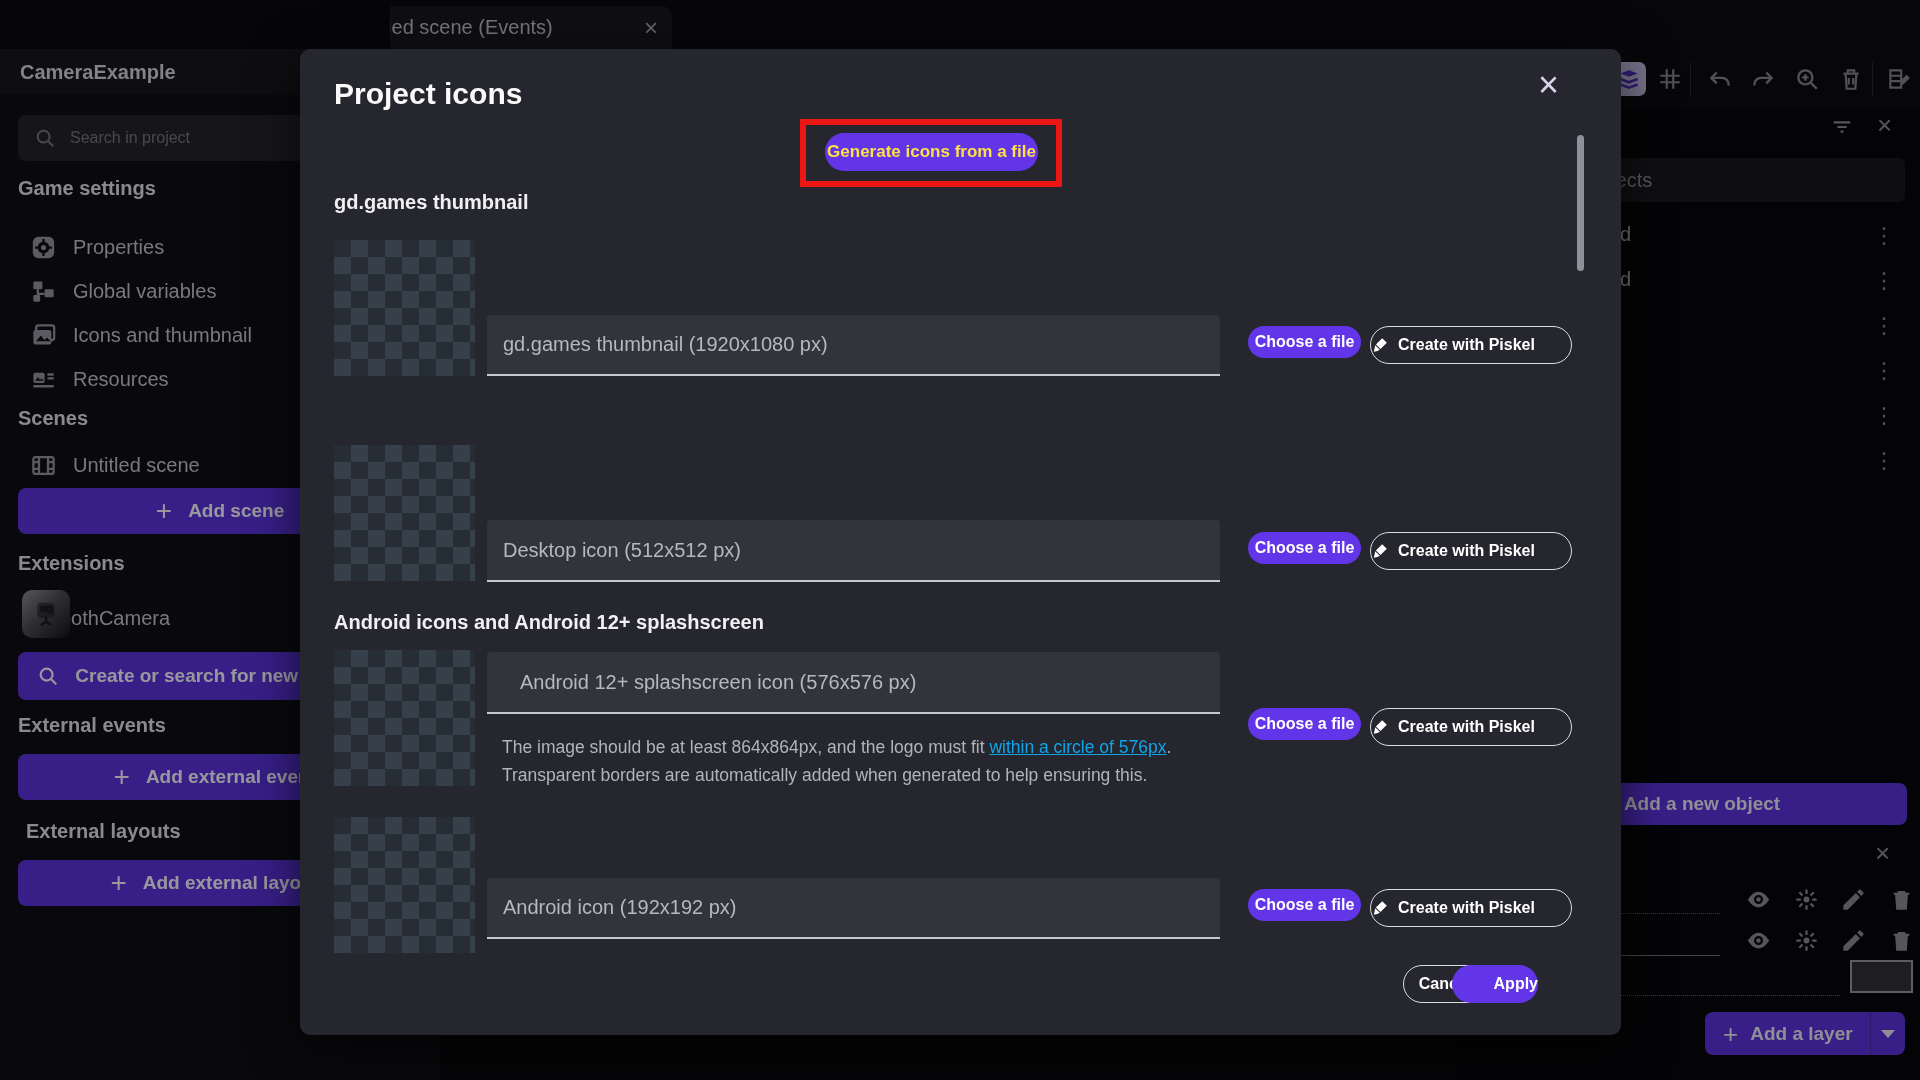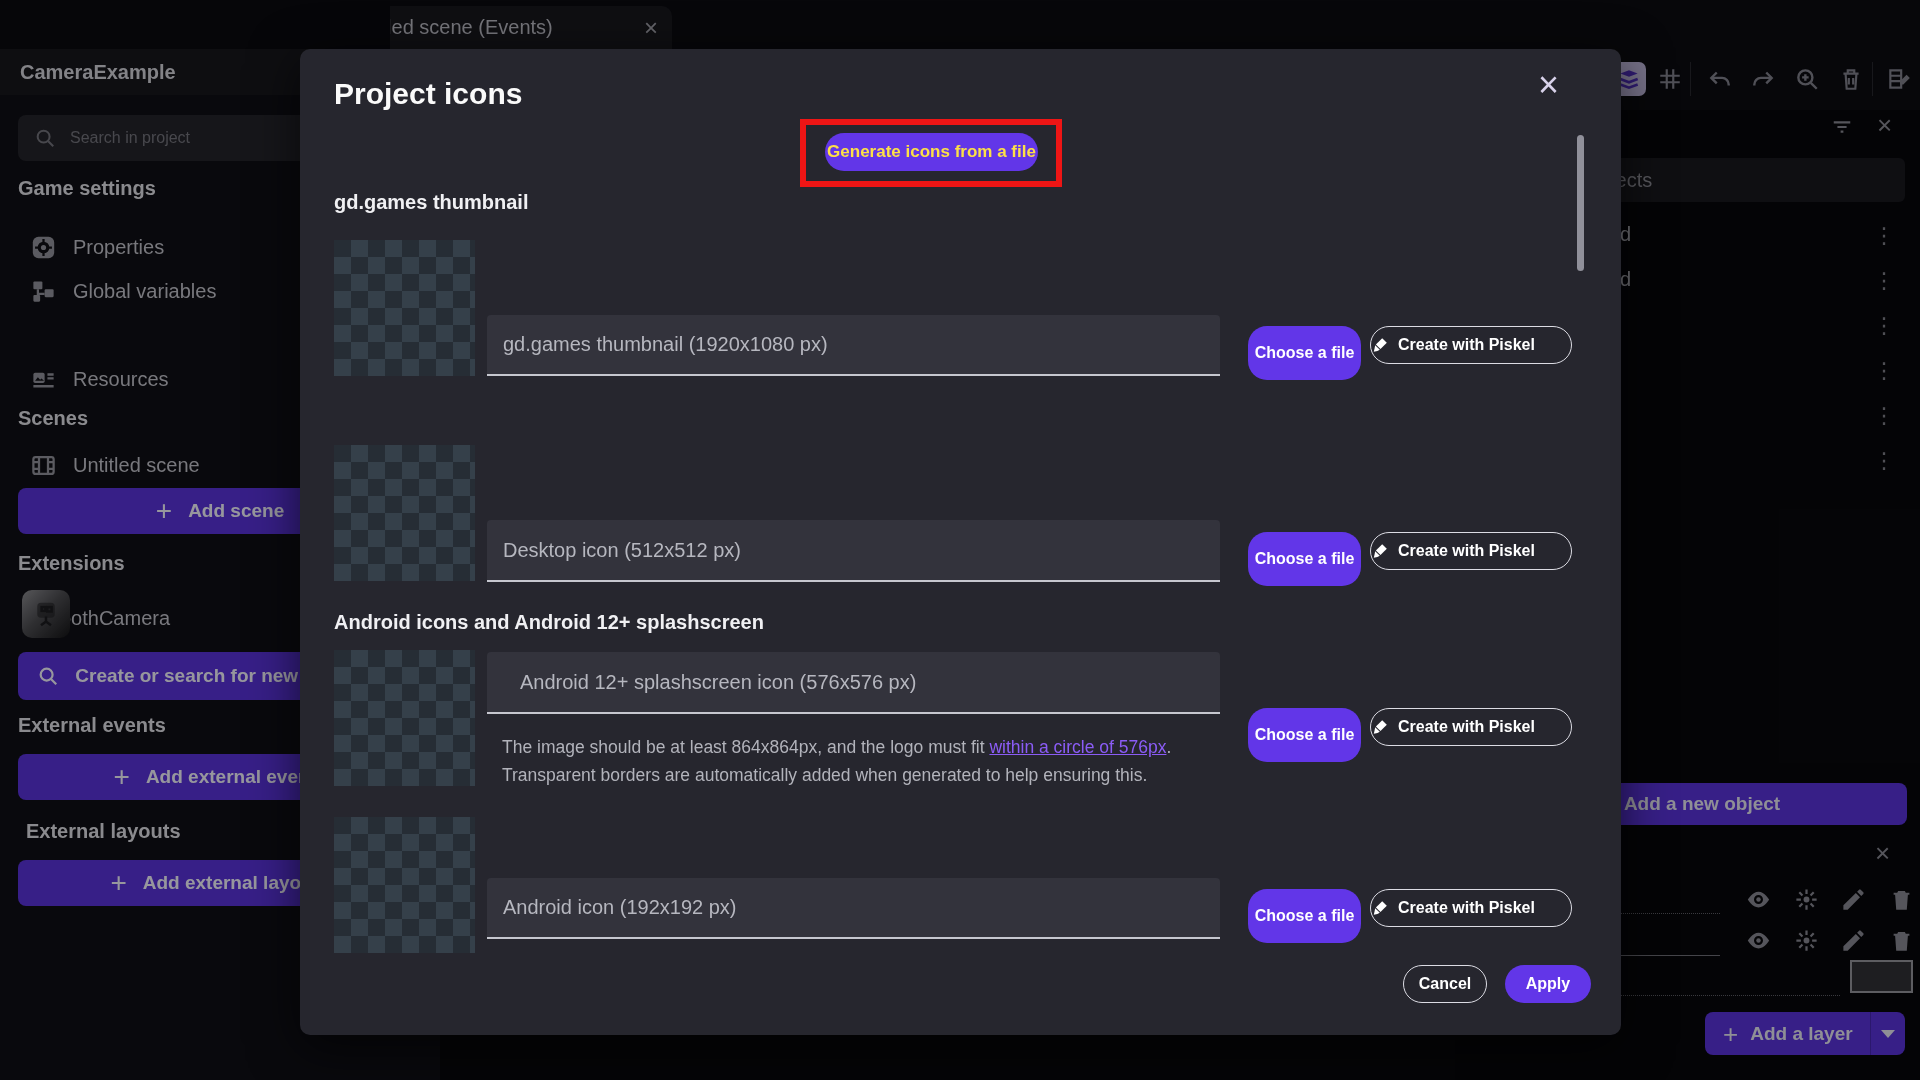--- a/index.html
+++ b/index.html
@@ -89,32 +89,32 @@
                 border:none; border-radius:19px; color:#fde047; font-family:inherit; font-size:17px; font-weight:bold; }
   .m-scrollthumb { position:absolute; left:1277px; top:86px; width:7px; height:136px; background:#90909a; border-radius:4px; }
   .m-heading { position:absolute; left:34px; font-size:20px; font-weight:bold; color:#f0f0f3; }
   .m-checker { position:absolute; left:34px; width:141px; height:136px;
                background:conic-gradient(#35404a 25%, #262d35 25% 50%, #35404a 50% 75%, #262d35 75%);
                background-size:34px 34px; }
   .m-input { position:absolute; left:187px; width:733px; height:61px; background:#33333c;
              border-radius:4px 4px 0 0; border-bottom:2px solid #c6c7cf;
              display:flex; align-items:center; padding-left:16px; }
   .m-input span { font-size:20px; color:#b6b7bf; }
-  .m-choose { position:absolute; left:948px; width:113px; height:54px; background:#6236e8; border:none;
+  .m-choose { position:absolute; left:948px; width:113px; height:32px; background:#6236e8; border:none;
               border-radius:19px; color:#fff; font-family:inherit; font-size:16px; font-weight:bold; }
   .m-piskel { position:absolute; left:1070px; width:202px; height:38px; background:transparent;
               border:1.5px solid #dcdce4; border-radius:19px; color:#fff; font-family:inherit;
               font-size:16px; font-weight:bold; display:flex; align-items:center; justify-content:flex-start; gap:10px; }
   .m-piskel svg { width:17px; height:17px; }
   .m-helper { position:absolute; left:202px; font-size:17.5px; color:#b2b3bb; }
-  .m-helper a { color:#8b5cf6; text-decoration:underline; }
+  .m-helper a { color:#0ea5e9; text-decoration:underline; }
   .m-cancel { position:absolute; left:1103px; top:916px; width:84px; height:38px; background:transparent;
               border:1.5px solid #dcdce4; border-radius:19px; color:#fff; font-family:inherit; font-size:16px; font-weight:bold; }
-  .m-apply { position:absolute; left:1205px; top:916px; width:86px; height:38px; background:#6236e8; border:none;
-             border-radius:19px; color:#fff; font-family:inherit; font-size:16px; font-weight:bold; }
+  .m-apply { position:absolute; left:1152px; top:916px; width:86px; height:38px; background:#6236e8; border:none;
+             border-radius:19px; color:#fff; font-family:inherit; font-size:16px; font-weight:bold;text-align:right; }
 </style>
 </head>
 <body>
 
 <div id="app">
 
   <div class="topbar">
     <div class="tab">
       <span class="tab-label">Untitled scene (Events)</span>
       <span class="tab-close">×</span>
@@ -199,20 +199,30 @@
       <span class="ic">
         <svg viewBox="0 0 24 24" fill="currentColor">
             <rect x="3" y="3" width="8" height="7" rx="1"></rect>
             <rect x="13" y="10" width="8" height="7" rx="1"></rect>
             <rect x="3" y="15" width="6" height="6" rx="1"></rect>
             <path d="M7 10v8M7 14h6" stroke="currentColor" stroke-width="2" fill="none"></path>
           </svg>
       </span>
       <span class="sb-item-label">Global variables</span>
     </div>
+    <div class="sb-item" style="top:264px;">
+      <span class="ic">
+        <svg viewBox="0 0 24 24">
+            <rect x="5.5" y="3" width="16" height="13" rx="2" fill="none" stroke="currentColor" stroke-width="2"></rect>
+            <rect x="3" y="7" width="16" height="13" rx="2" fill="currentColor"></rect>
+            <path d="M5.5 17l4-5 3.5 4 2-2.2 3.5 3.2z" fill="#0f0f14"></path>
+          </svg>
+      </span>
+      <span class="sb-item-label">Icons and thumbnail</span>
+    </div>
     <div class="sb-item" style="top:308px;">
       <span class="ic">
         <svg viewBox="0 0 24 24">
             <rect x="3" y="6" width="10" height="9" rx="1.5" fill="currentColor"></rect>
             <path d="M4.5 13l2.5-3 2 2.3 1.2-1.3 2.3 2z" fill="#0f0f14"></path>
             <path d="M15.5 7.5H21M15.5 11H21M3 18h18" stroke="currentColor" stroke-width="2.2" fill="none"></path>
           </svg>
       </span>
       <span class="sb-item-label">Resources</span>
     </div>

